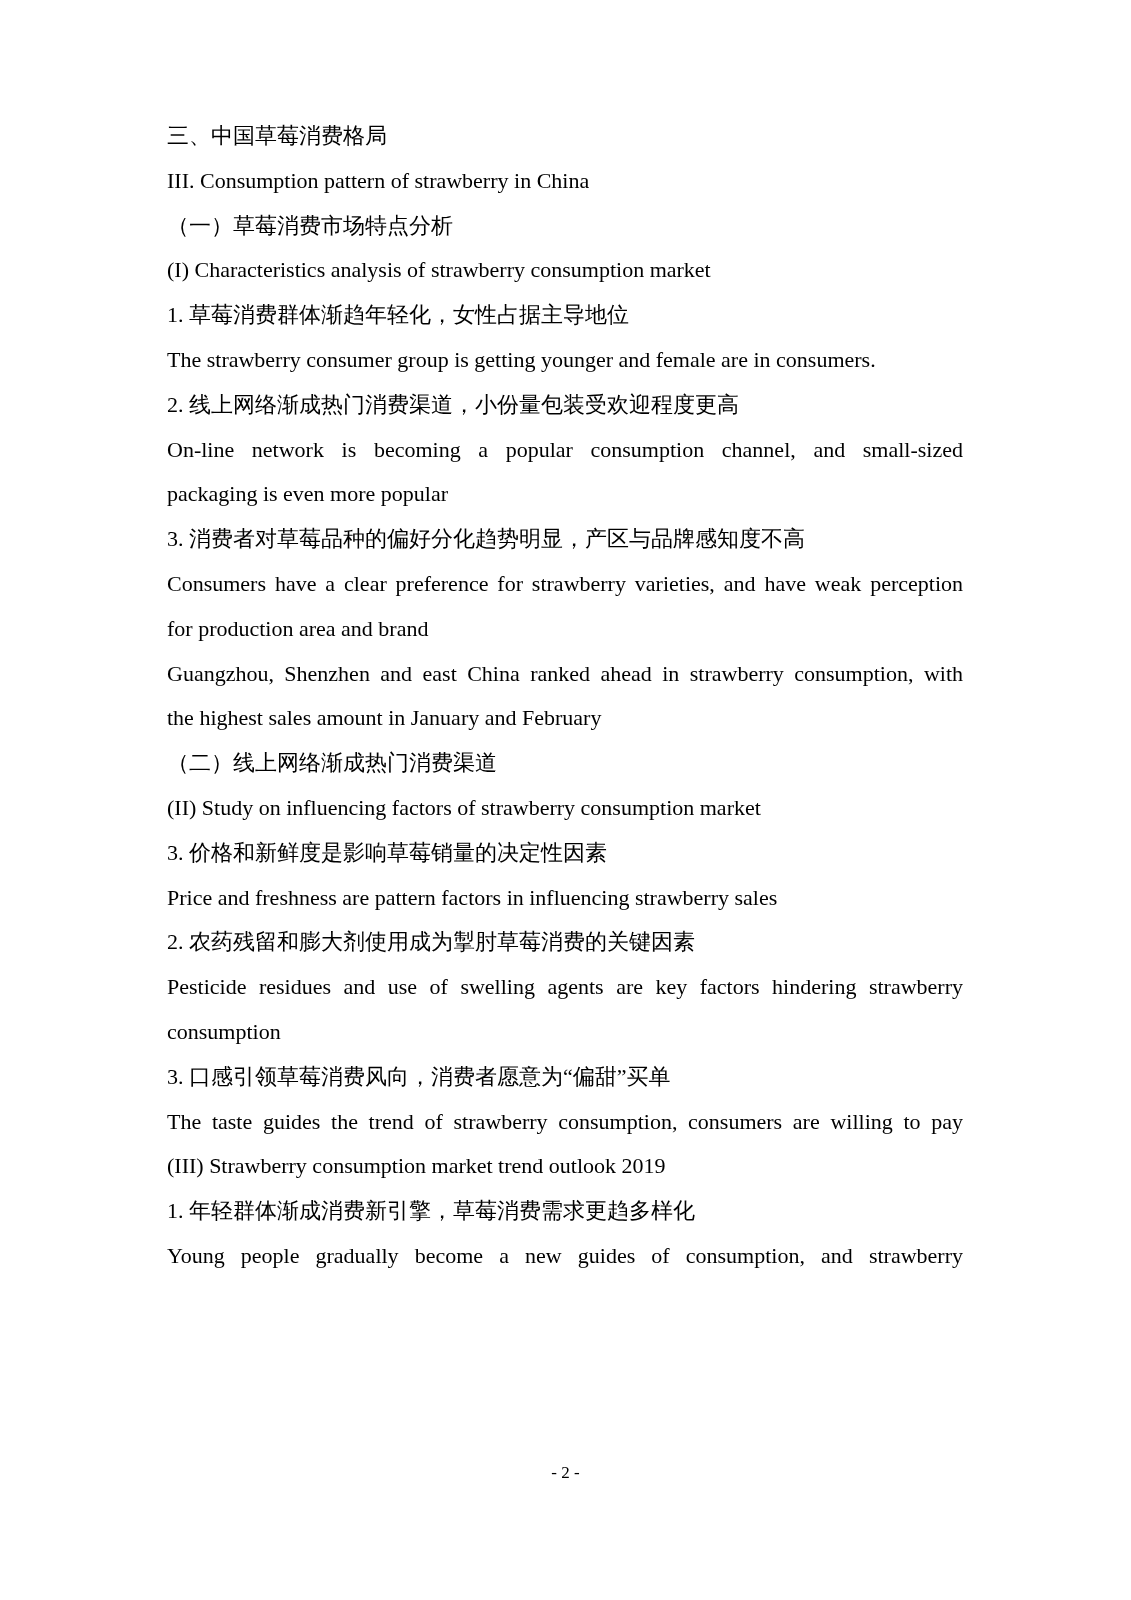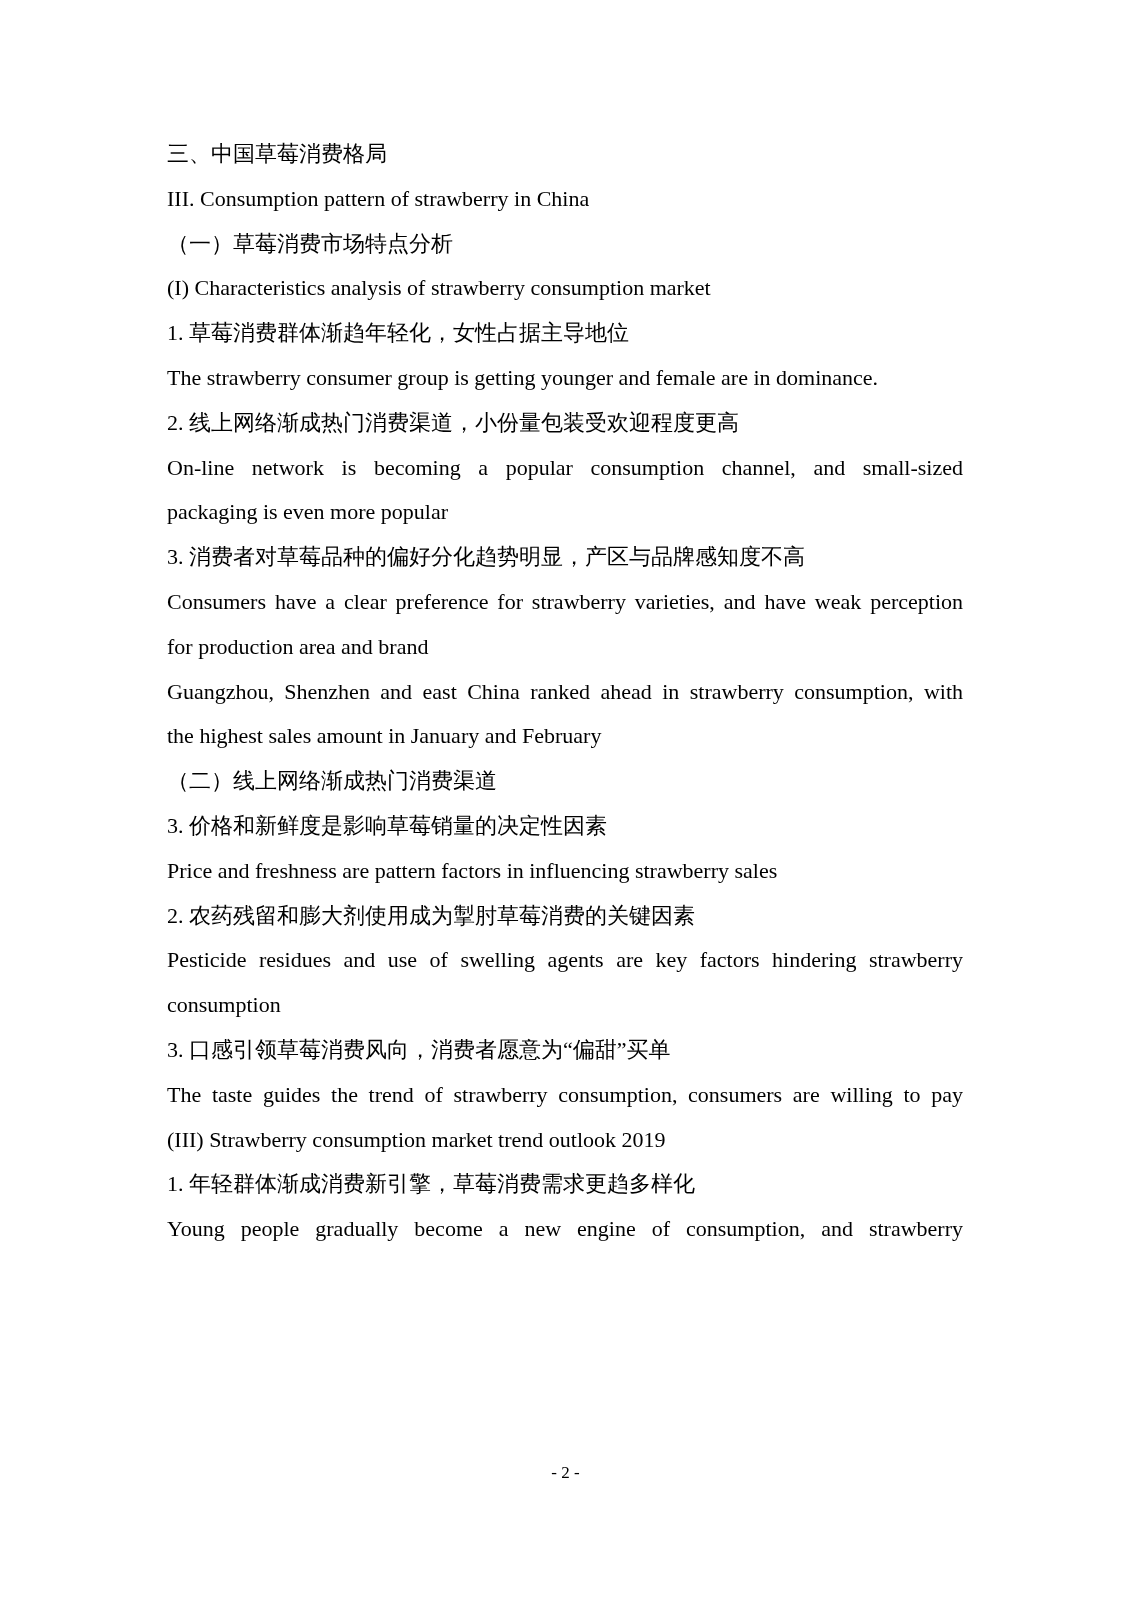--- a/index.html
+++ b/index.html
@@ -12,21 +12,21 @@
     width: 1131px;
     height: 1600px;
     background: #ffffff;
     color: #000000;
     font-family: "Liberation Serif", "DejaVu Serif", serif;
     overflow: hidden;
   }
   .doc-body {
     position: absolute;
     left: 167px;
-    top: 132px;
+    top: 114px;
     width: 796px;
   }
   .line {
     font-size: 22px;
     height: 44.8px;
     line-height: 44.8px;
     white-space: nowrap;
     text-align: left;
   }
   .line.just {
@@ -49,37 +49,38 @@
 </head>
 <body>
 
 <div class="page">
   <div class="doc-body" id="doc-body">
       <div class="line">三、中国草莓消费格局</div>
       <div class="line">III. Consumption pattern of strawberry in China</div>
       <div class="line">（一）草莓消费市场特点分析</div>
       <div class="line">(I) Characteristics analysis of strawberry consumption market</div>
       <div class="line">1. 草莓消费群体渐趋年轻化，女性占据主导地位</div>
-      <div class="line">The strawberry consumer group is getting younger and female are in dominance.</div>
+      <div class="line">The strawberry consumer group is getting younger and female are in consumers.</div>
       <div class="line">2. 线上网络渐成热门消费渠道，小份量包装受欢迎程度更高</div>
       <div class="line just">On-line network is becoming a popular consumption channel, and small-sized</div>
       <div class="line">packaging is even more popular</div>
       <div class="line">3. 消费者对草莓品种的偏好分化趋势明显，产区与品牌感知度不高</div>
       <div class="line just">Consumers have a clear preference for strawberry varieties, and have weak perception</div>
       <div class="line">for production area and brand</div>
       <div class="line just">Guangzhou, Shenzhen and east China ranked ahead in strawberry consumption, with</div>
       <div class="line">the highest sales amount in January and February</div>
       <div class="line">（二）线上网络渐成热门消费渠道</div>
+      <div class="line">(II) Study on influencing factors of strawberry consumption market</div>
       <div class="line">3. 价格和新鲜度是影响草莓销量的决定性因素</div>
       <div class="line">Price and freshness are pattern factors in influencing strawberry sales</div>
       <div class="line">2. 农药残留和膨大剂使用成为掣肘草莓消费的关键因素</div>
       <div class="line just">Pesticide residues and use of swelling agents are key factors hindering strawberry</div>
       <div class="line">consumption</div>
       <div class="line">3. 口感引领草莓消费风向，消费者愿意为“偏甜”买单</div>
       <div class="line just">The taste guides the trend of strawberry consumption, consumers are willing to pay</div>
       <div class="line">(III) Strawberry consumption market trend outlook 2019</div>
       <div class="line">1. 年轻群体渐成消费新引擎，草莓消费需求更趋多样化</div>
-      <div class="line just">Young people gradually become a new engine of consumption, and strawberry</div>
+      <div class="line just">Young people gradually become a new guides of consumption, and strawberry</div>
     </div>
   <div class="footer">
     <span>- 2 -</span>
   </div>
 </div>
 
 </body></html>

